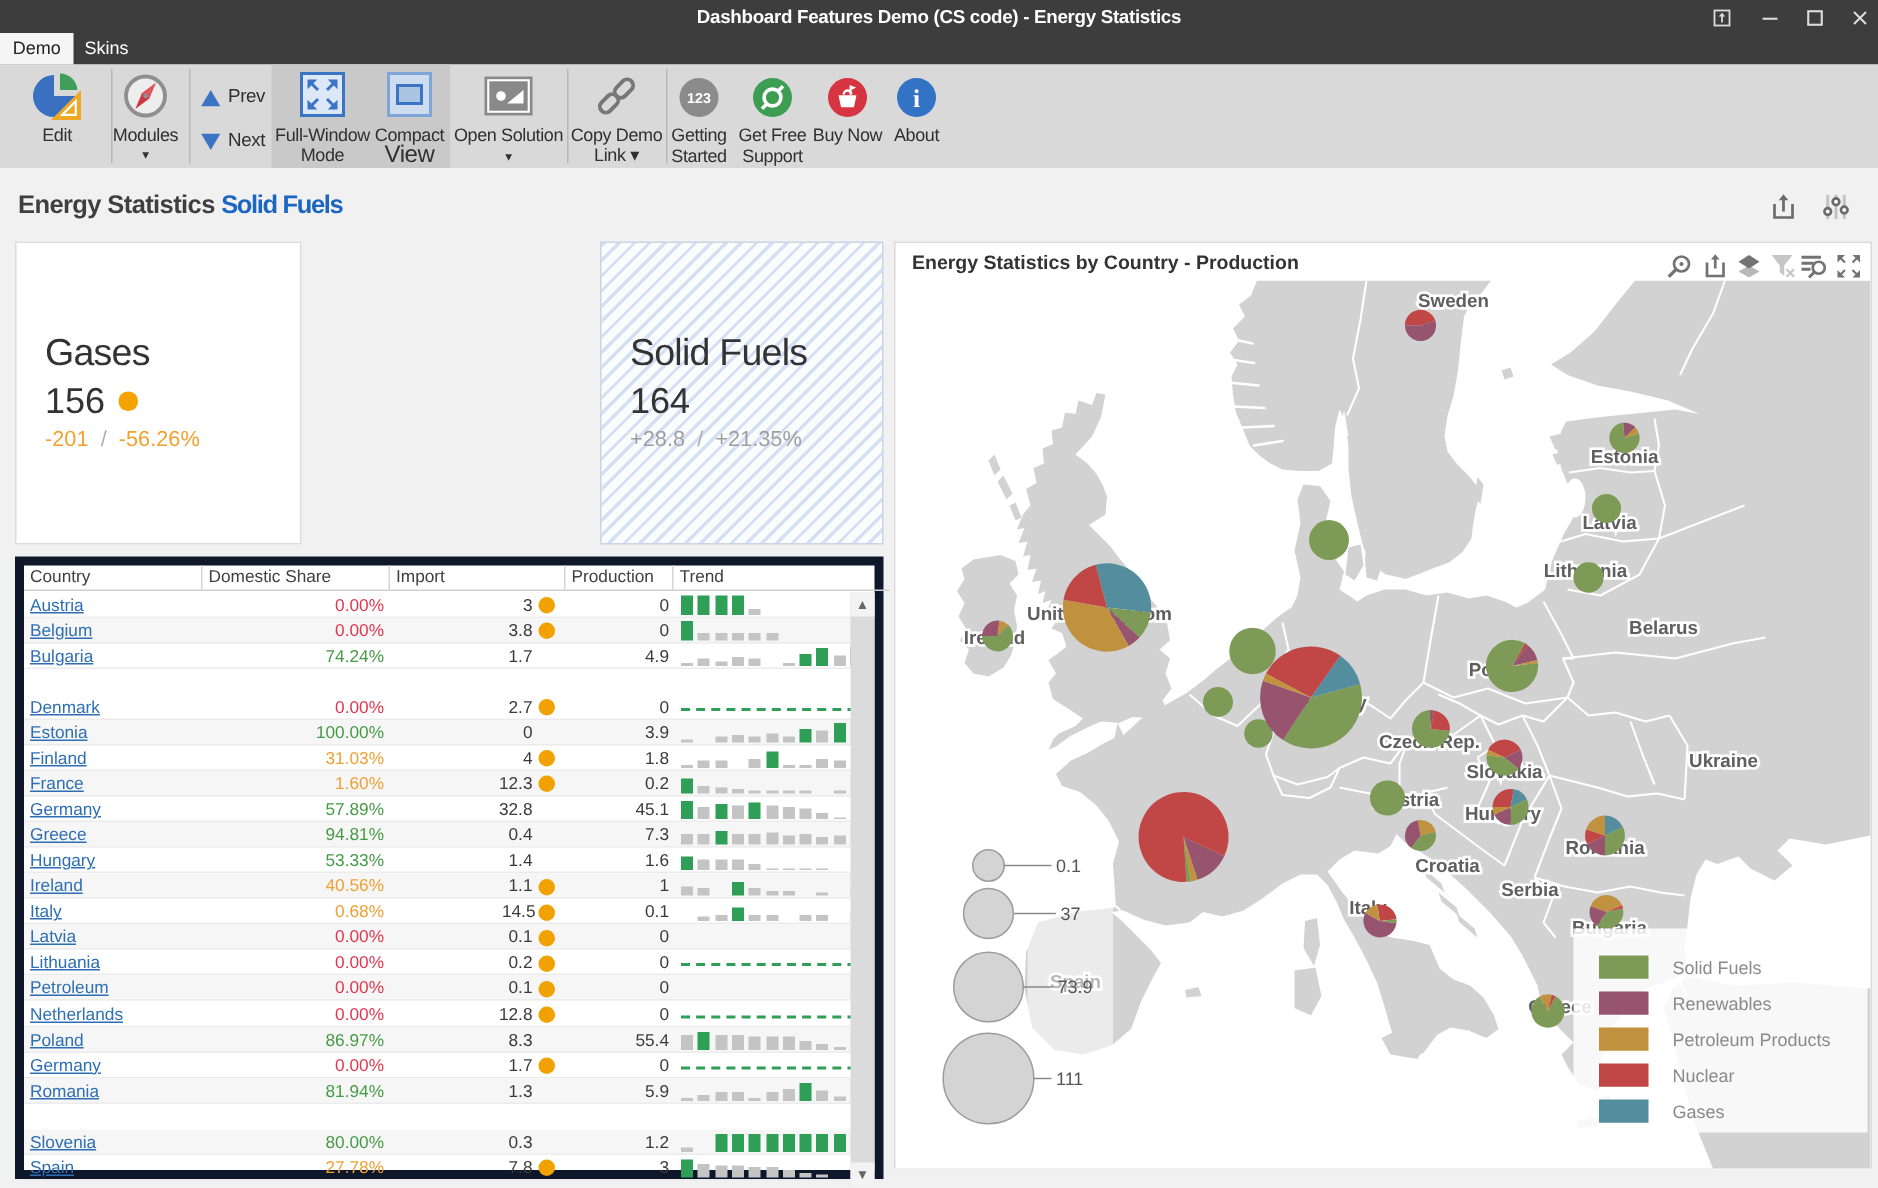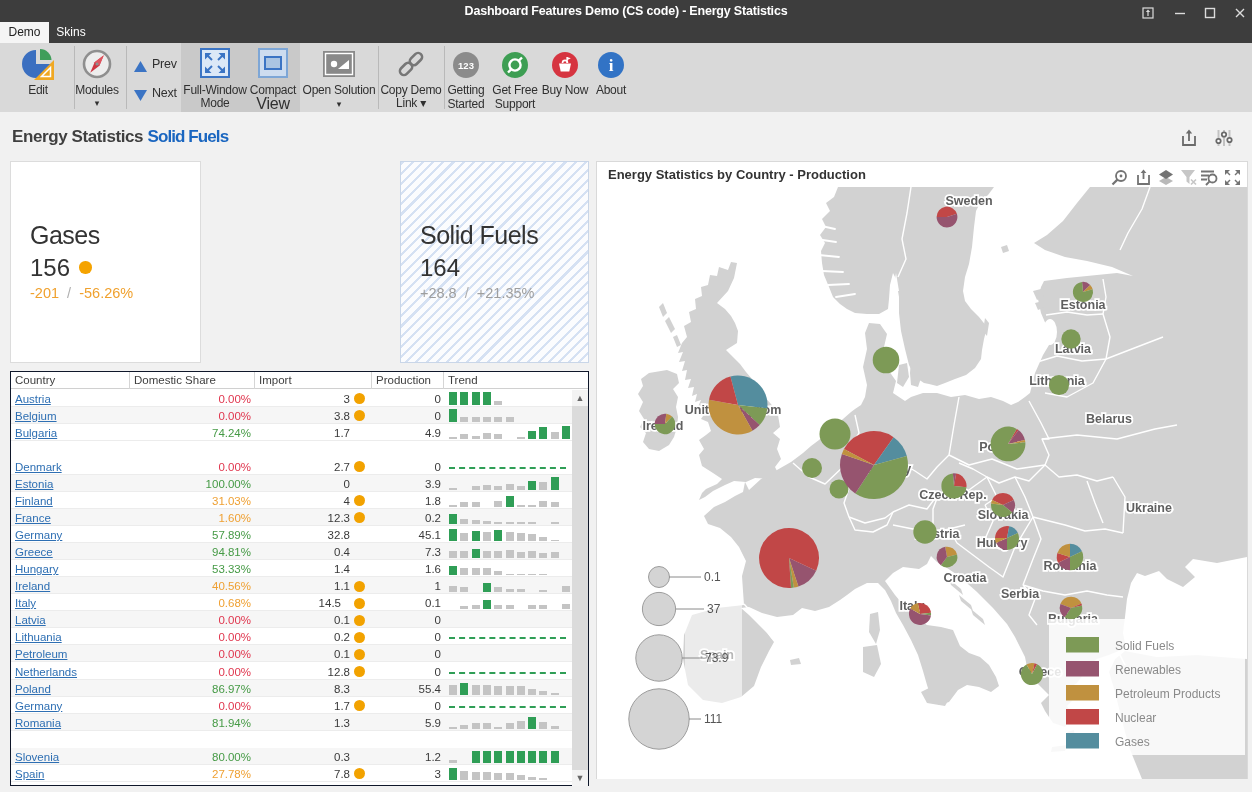--- a/index.html
+++ b/index.html
@@ -18,21 +18,21 @@
 #dashtitle { position:absolute; left:12px; top:127px; font-size:17px; letter-spacing:-0.4px; font-weight:bold; color:#3f3f3f; }
 #dashtitle .blue { color:#1a66c0; letter-spacing:-0.9px; }
 .card { position:absolute; top:161px; height:202px; background:#fff; border:1px solid #dcdcdc; }
 .card .t { position:absolute; left:19px; top:58.5px; font-size:25px; letter-spacing:-0.5px; color:#333; }
 .card .v { position:absolute; left:19px; top:91.5px; font-size:24px; color:#333; }
 .card .dot { position:absolute; width:12.5px; height:12.5px; border-radius:50%; background:#f5a300; top:99px; }
 .card .d { position:absolute; left:19px; top:123px; font-size:14.5px; color:#f0a12e; }
 .card .d .slash { color:#b0b0b0; }
 .card3 { background:repeating-linear-gradient(135deg,#d5e1f3 0px,#d5e1f3 2.2px,#fbfcfe 2.2px,#fbfcfe 7.2px); border:1px solid #c9d6e8; }
 .card3 .d { color:#9e9e9e; }
-#grid { position:absolute; left:10px; top:371px; width:579px; height:415px; background:#fff; border:1px solid #0f172a; }
+#grid { position:absolute; left:10px; top:371px; width:579px; height:415px; background:#fff; border:6px solid #0f172a; }
 #ghead { position:absolute; left:0; top:0; width:577px; height:17px; border-bottom:1px solid #d0d0d0; }
 #ghead .hc { position:absolute; top:0; height:17px; font-size:11.5px; color:#404040; padding:1.5px 0 0 4px; border-right:1px solid #d5d5d5; }
 .grow { position:absolute; left:0; width:561px; height:17px; border-bottom:1px solid #ececec; }
 .grow.alt { background:#f6f6f6; }
 .gc { position:absolute; top:3px; font-size:11.5px; white-space:nowrap; }
 .country { color:#2e6fb3; text-decoration:underline; padding-left:4px; }
 .num { text-align:right; color:#3a3a3a; }
 .share-r { color:#e0364e; } .share-g { color:#459a45; } .share-o { color:#efa032; }
 .idot { position:absolute; width:11px; height:11px; border-radius:50%; background:#f2a200; top:3.5px; }
 .spark { position:absolute; top:0; height:17px; }
@@ -380,21 +380,21 @@
           <span class="bar g" style="left:45.2px;width:8px;height:5px;"></span>
           <span class="bar g" style="left:56.5px;width:8px;height:3px;"></span>
           <span class="bar g" style="left:67.8px;width:8px;height:3px;"></span>
           <span class="bar g" style="left:90.4px;width:8px;height:2px;"></span>
           <span class="bar g" style="left:113.0px;width:8px;height:6px;"></span>
         </span>
       </div>
 <div class="grow" style="top:222.2px">
         <span class="gc country" style="left:0">Italy</span>
         <span class="gc num share-o" style="left:158px;width:82px;">0.68%</span>
-        <span class="gc num" style="left:240px;width:90px;">14.5</span>
+        <span class="gc num" style="left:251px;width:90px;">14.5</span>
         <span class="idot" style="left:343px"></span>
         <span class="gc num" style="left:330px;width:100px;">0.1</span>
         <span class="spark" style="left:438px;width:125px;">
           <span class="bar g" style="left:11.3px;width:8px;height:3px;"></span>
           <span class="bar g" style="left:22.6px;width:8px;height:4px;"></span>
           <span class="bar G" style="left:33.9px;width:8px;height:9px;"></span>
           <span class="bar g" style="left:45.2px;width:8px;height:4px;"></span>
           <span class="bar g" style="left:56.5px;width:8px;height:4px;"></span>
           <span class="bar g" style="left:79.1px;width:8px;height:4px;"></span>
           <span class="bar g" style="left:90.4px;width:8px;height:4px;"></span>

